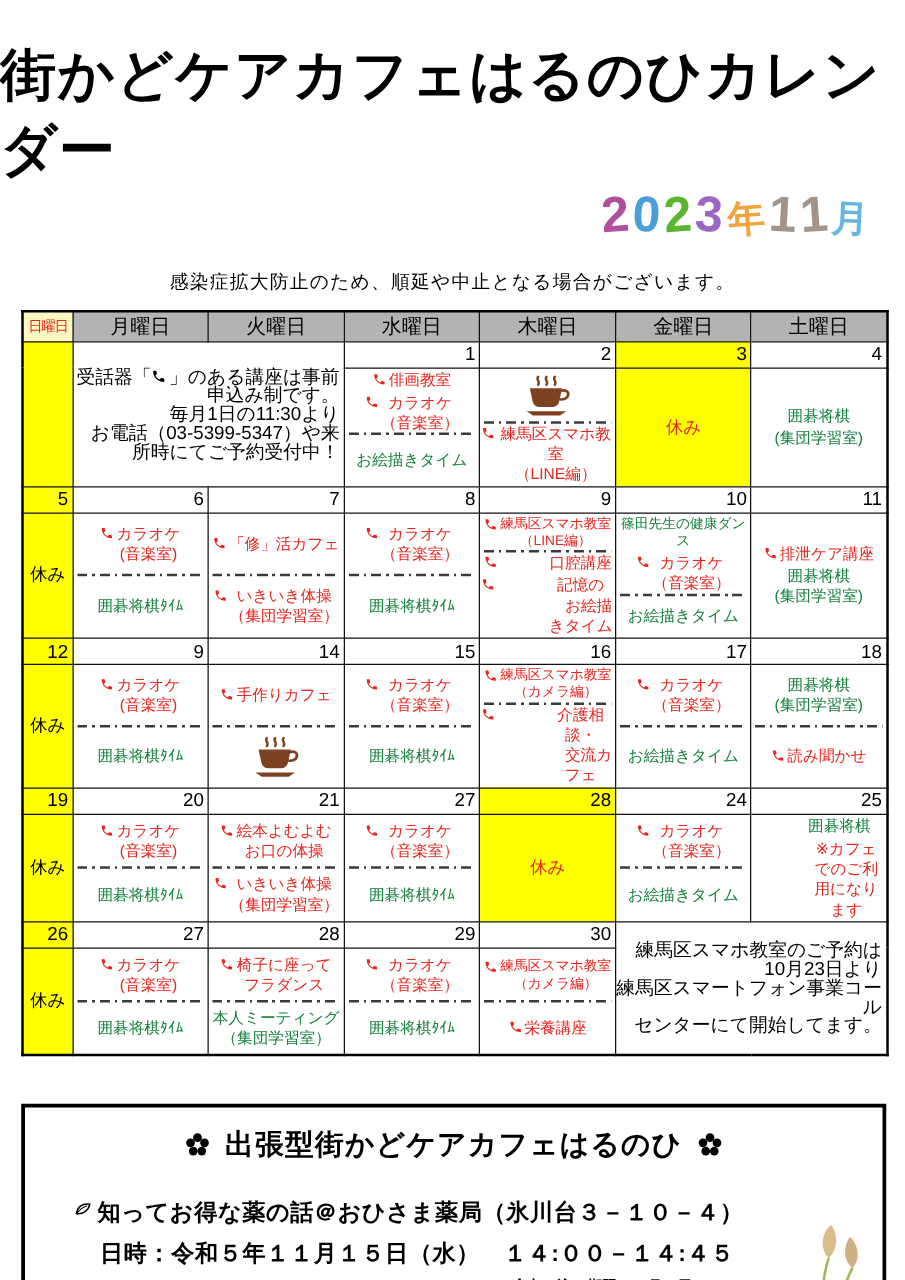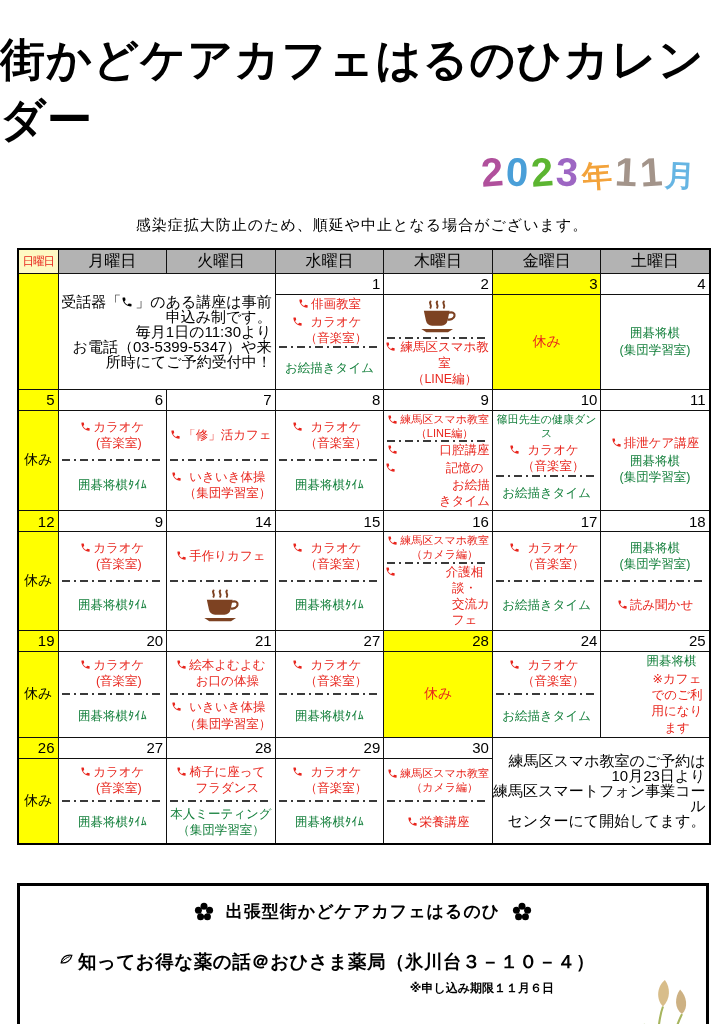--- a/index.html
+++ b/index.html
@@ -51,21 +51,21 @@
   .closed-b { color:#000; font-size: 14px; }
   .closed-r { color:#e8251d; font-size: 14px; }
 
   td.noticecell { text-align: left; vertical-align: middle; font-size: 13.2px; line-height: 1.55; padding: 4px 7px; }
   td.noticecell .rest { white-space: pre-line; }
   td.notecell { text-align: left; vertical-align: middle; font-size: 13.5px; line-height: 1.55; padding: 4px 7px; white-space: pre-line; margin-top: 44px; }
 
   .coffee { width: 40px; height: 35px; color: #7d4222; }
 
   .bottom-box { position: relative; width: 692px; margin: 38px 0 0 17px; border: 3px solid #000; height: 180px; padding-top: 14px; }
-  .box-title { display: flex; align-items: center; justify-content: center; gap: 12px; font-size: 17px; font-weight: bold; letter-spacing: 1px; }
+  .box-title { display: flex; align-items: center; justify-content: center; gap: 12px; font-size: 23px; font-weight: bold; letter-spacing: 1px; }
   .flower { width: 20px; height: 20px; fill: #f0a0ae; flex: none; }
   .box-line1 { margin: 26px 0 0 38px; font-size: 18.5px; font-weight: bold; display: flex; align-items: flex-start; gap: 3px; letter-spacing: 0.5px; }
   .leaf { width: 17px; height: 17px; flex: none; color:#000; }
   .box-line2 { margin: 8px 0 0 60px; font-size: 18.5px; font-weight: bold; letter-spacing: 0.5px; }
   .box-deadline { margin: 6px 152px 0 0; text-align: right; font-size: 12px; font-weight: bold; }
   .pampas { position: absolute; right: 12px; bottom: 6px; width: 62px; height: 76px; }
 
   svg.defs { position: absolute; width: 0; height: 0; }
 </style>
 </head>
@@ -693,17 +693,18 @@
     <svg class="flower">
         <use href="#i-flower"></use>
       </svg>
   </div>
   <div class="box-line1">
     <svg class="leaf">
         <use href="#i-leaf"></use>
       </svg>
     <span>知ってお得な薬の話＠おひさま薬局（氷川台３－１０－４）</span>
   </div>
+  <div class="box-line2">日時：令和５年１１月１５日（水）　１４:００－１４:４５</div>
   <div class="box-deadline">※申し込み期限１１月６日</div>
   <svg class="pampas">
       <use href="#i-pampas"></use>
     </svg>
 </div>
 
 </body></html>

